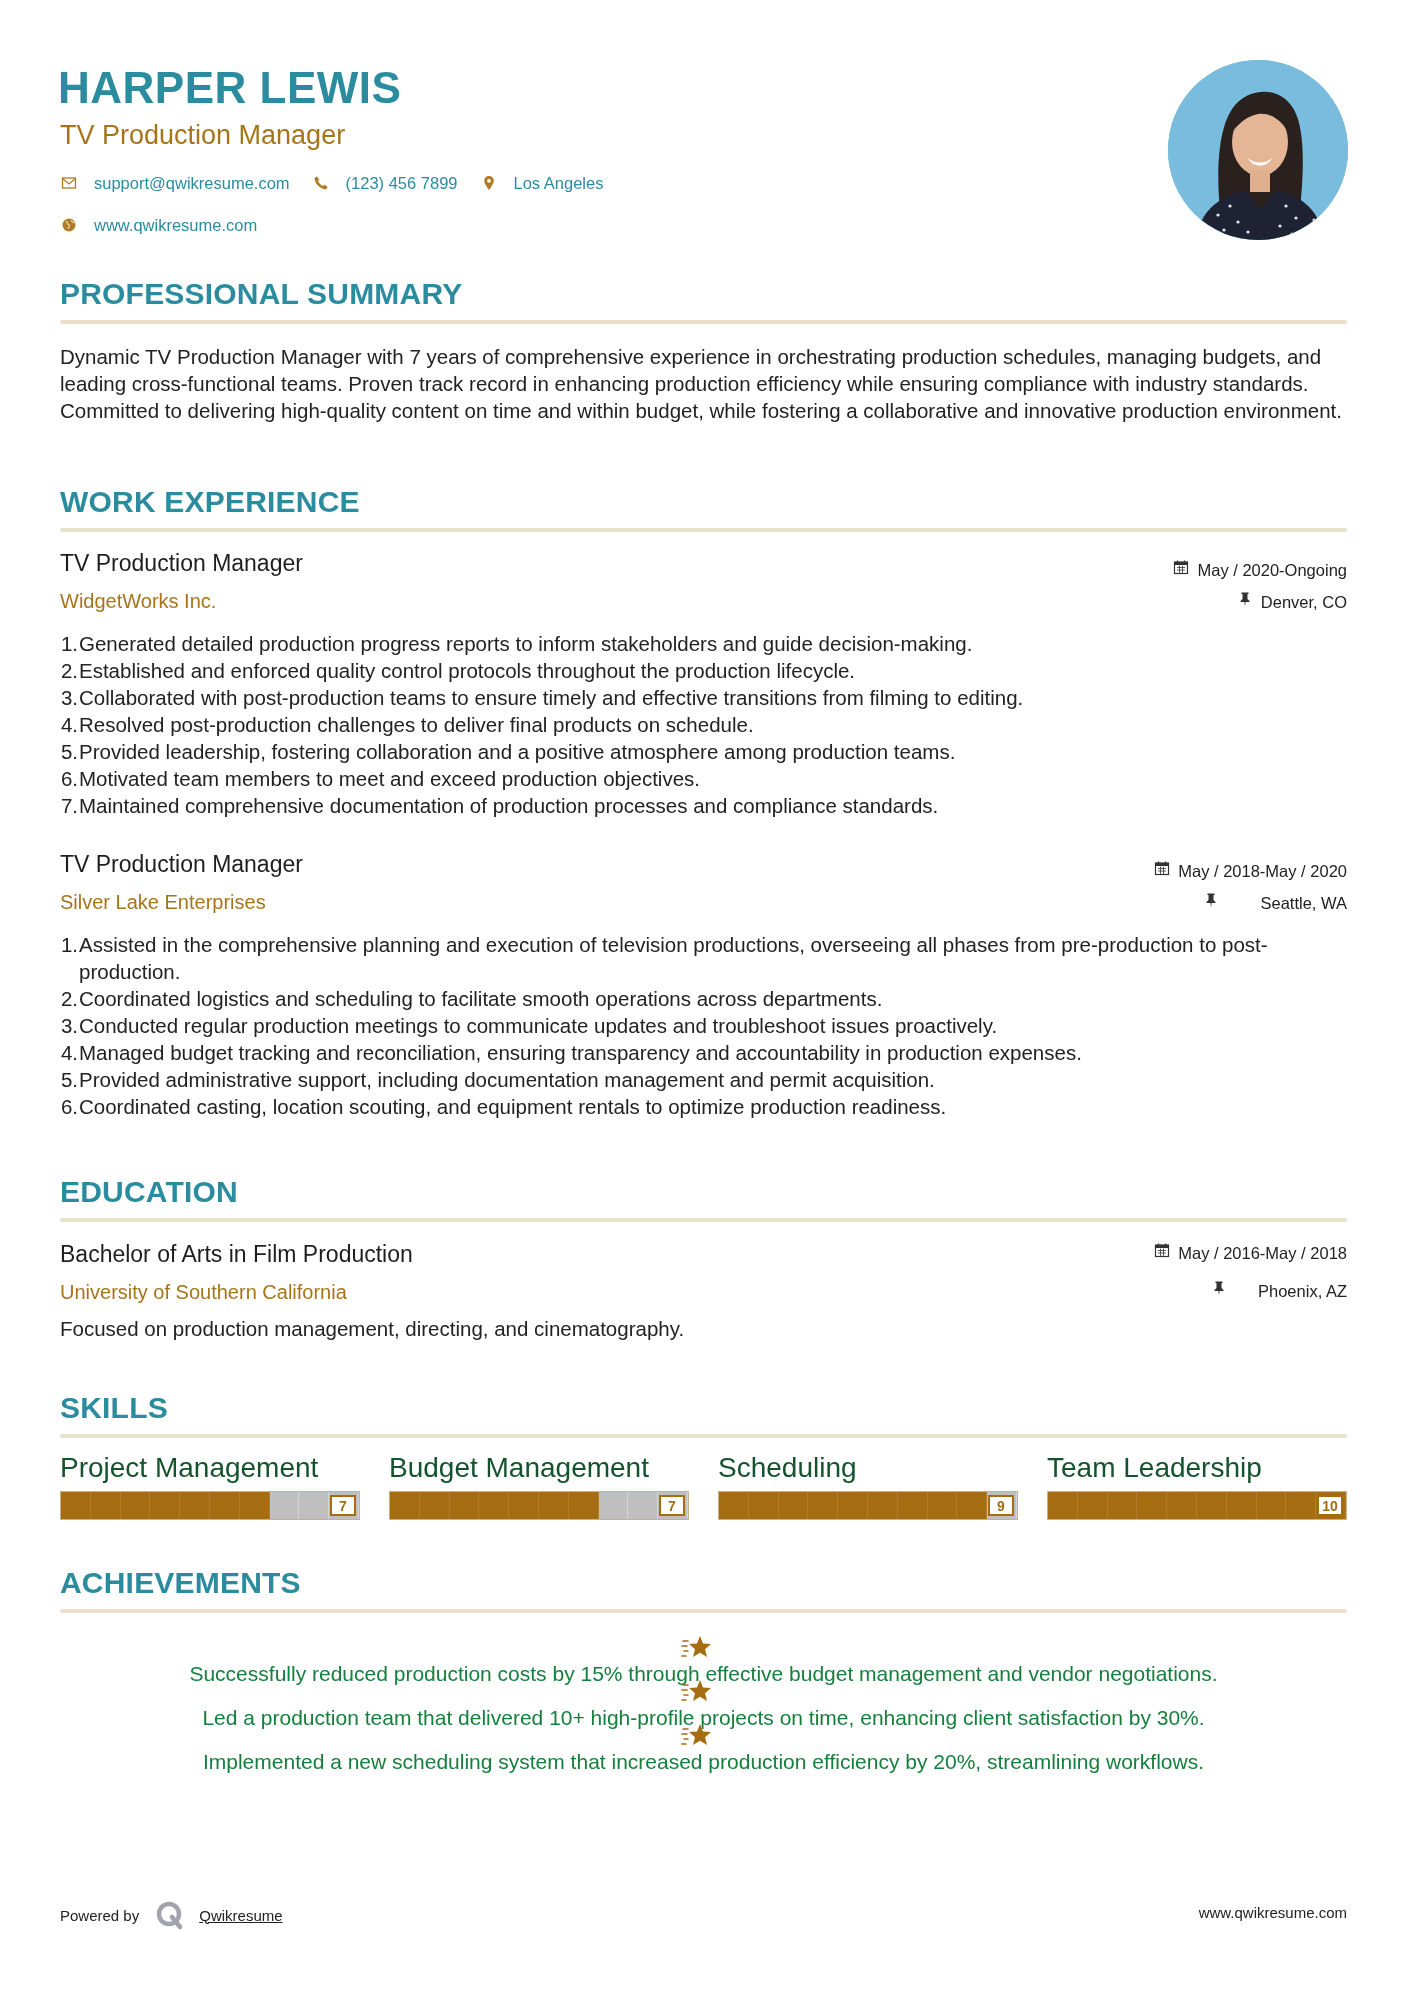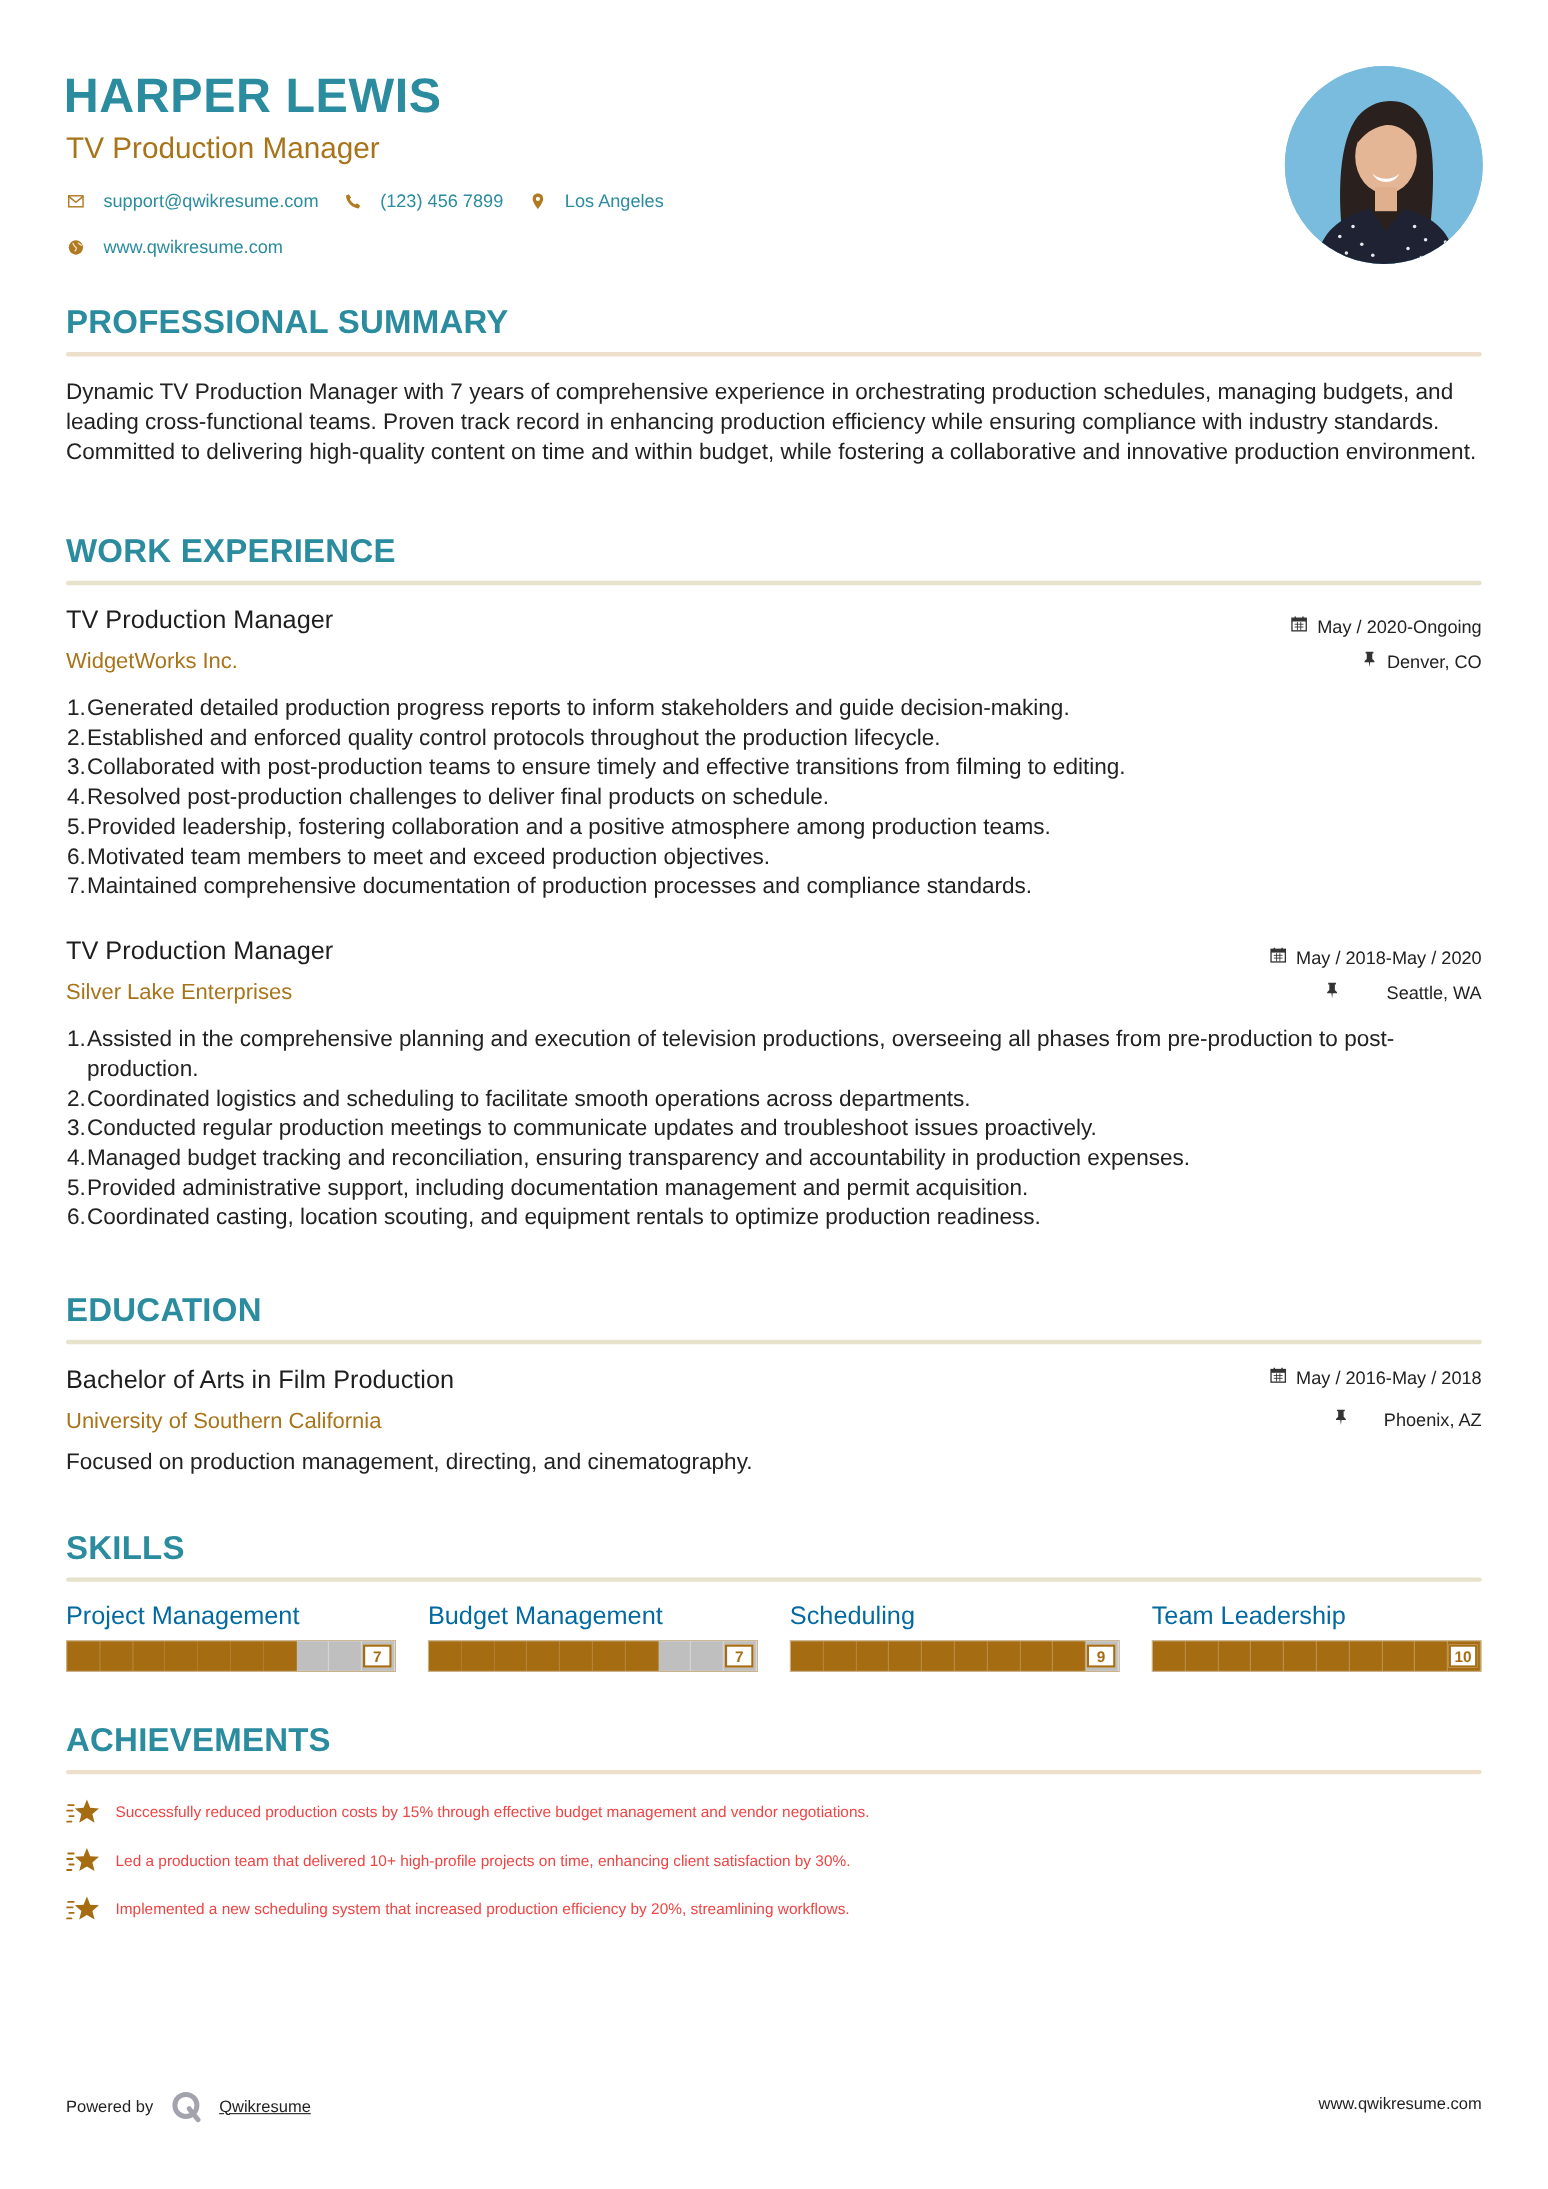--- a/index.html
+++ b/index.html
@@ -30,28 +30,28 @@
   .meta .mico { width: 16px; height: 16px; margin-right: 8px; display: inline-flex; align-items: center; justify-content: center; }
   .meta .mico svg { width: 16px; height: 16px; }
 
   .bullets { left: 60px; width: 1287px; font-size: 20.5px; line-height: 27px; color: #222; }
   .bullets .li { display: flex; }
   .bullets .num { width: 18px; flex: none; text-align: right; margin-right: 0px; }
   .bullets .txt { flex: 1; padding-left: 1px; }
 
   .skills { left: 60px; top: 1455px; width: 1287px; display: flex; justify-content: space-between; }
   .skill { width: 300px; }
-  .skill .lbl { font-size: 23px; line-height: 26px; color: #0369a1; height: 36px; }
+  .skill .lbl { font-size: 28px; line-height: 26px; color: #14532d; height: 36px; }
   .bar { position: relative; height: 29px; display: flex; border: 1px solid #C9B28A; }
   .bar .seg { flex: 1; height: 100%; border-right: 1px solid rgba(255,255,255,0.12); }
   .bar .seg.on { background: #A66C12; }
   .bar .seg.off { background: #BFBFBF; border-right: 1px solid rgba(255,255,255,0.35); }
   .bar .score { position: absolute; right: 3px; top: 3px; width: 26px; height: 21px; background: #fff; border: 2px solid #A66C12; font-size: 14px; font-weight: 700; color: #A66C12; display: flex; align-items: center; justify-content: center; }
 
-  .ach { left: 60px; width: 1287px; display: flex; align-items: center; font-size: 14px; line-height: 26px; color: #ef4444; }
+  .ach { left: 60px; width: 1287px; display: flex; align-items: center; font-size: 21px; line-height: 26px; color: #15803d; flex-direction: column; }
   .ach .aico { width: 32px; height: 28px; margin-right: 13px; }
 
   .footer-left { left: 60px; top: 1900px; display: flex; align-items: center; font-size: 15px; color: #222; }
   .footer-left .q { width: 30px; height: 30px; margin: 0 14px 0 16px; }
   .footer-left .brand { text-decoration: underline; }
   .footer-right { right: 60px; top: 1904px; font-size: 15px; color: #222; }
 </style>
 </head>
 <body>
 

